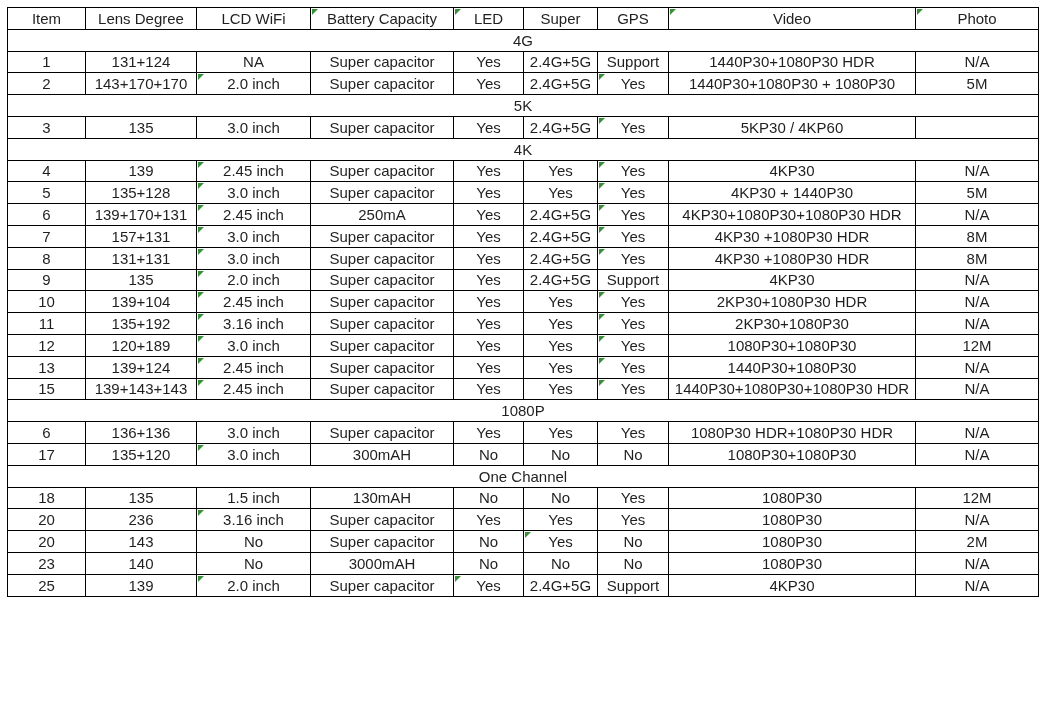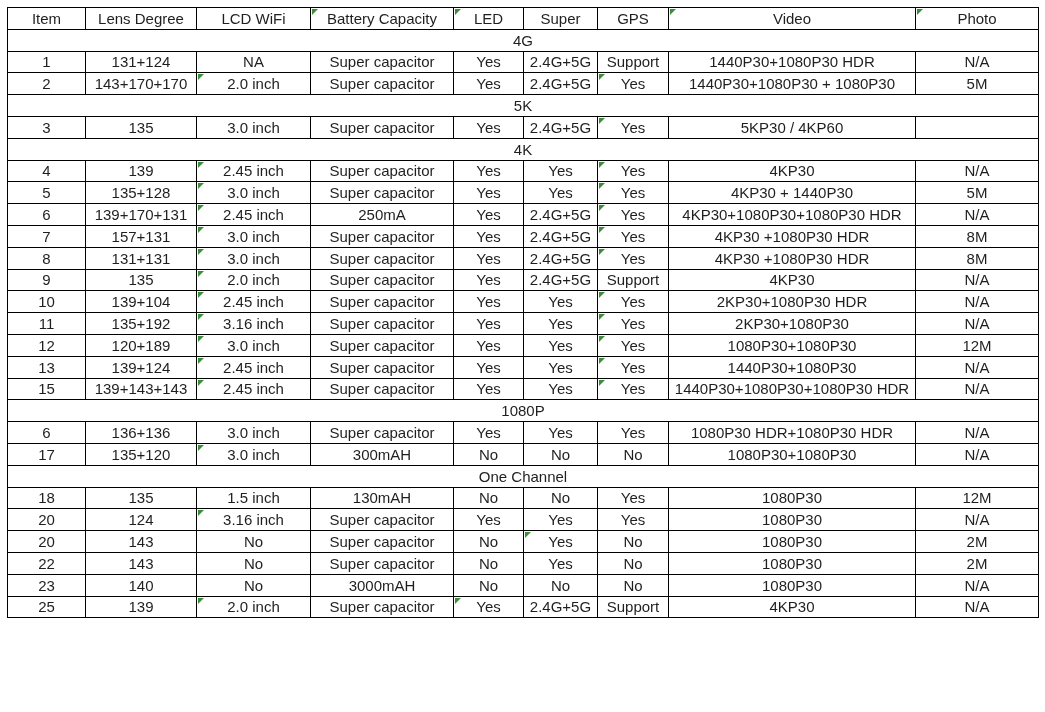--- a/index.html
+++ b/index.html
@@ -279,47 +279,36 @@
           <td>1.5 inch</td>
           <td>130mAH</td>
           <td>No</td>
           <td>No</td>
           <td>Yes</td>
           <td>1080P30</td>
           <td>12M</td>
         </tr>
         <tr>
           <td>20</td>
-          <td>124</td>
+          <td>236</td>
           <td>3.16 inch<span class="tri"></span></td>
           <td>Super capacitor</td>
           <td>Yes</td>
           <td>Yes</td>
           <td>Yes</td>
           <td>1080P30</td>
           <td>N/A</td>
         </tr>
         <tr>
           <td>20</td>
           <td>143</td>
           <td>No</td>
           <td>Super capacitor</td>
           <td>No</td>
           <td>Yes<span class="tri"></span></td>
-          <td>No</td>
-          <td>1080P30</td>
-          <td>2M</td>
-        </tr>
-        <tr>
-          <td>22</td>
-          <td>143</td>
-          <td>No</td>
-          <td>Super capacitor</td>
-          <td>No</td>
-          <td>Yes</td>
           <td>No</td>
           <td>1080P30</td>
           <td>2M</td>
         </tr>
         <tr>
           <td>23</td>
           <td>140</td>
           <td>No</td>
           <td>3000mAH</td>
           <td>No</td>

